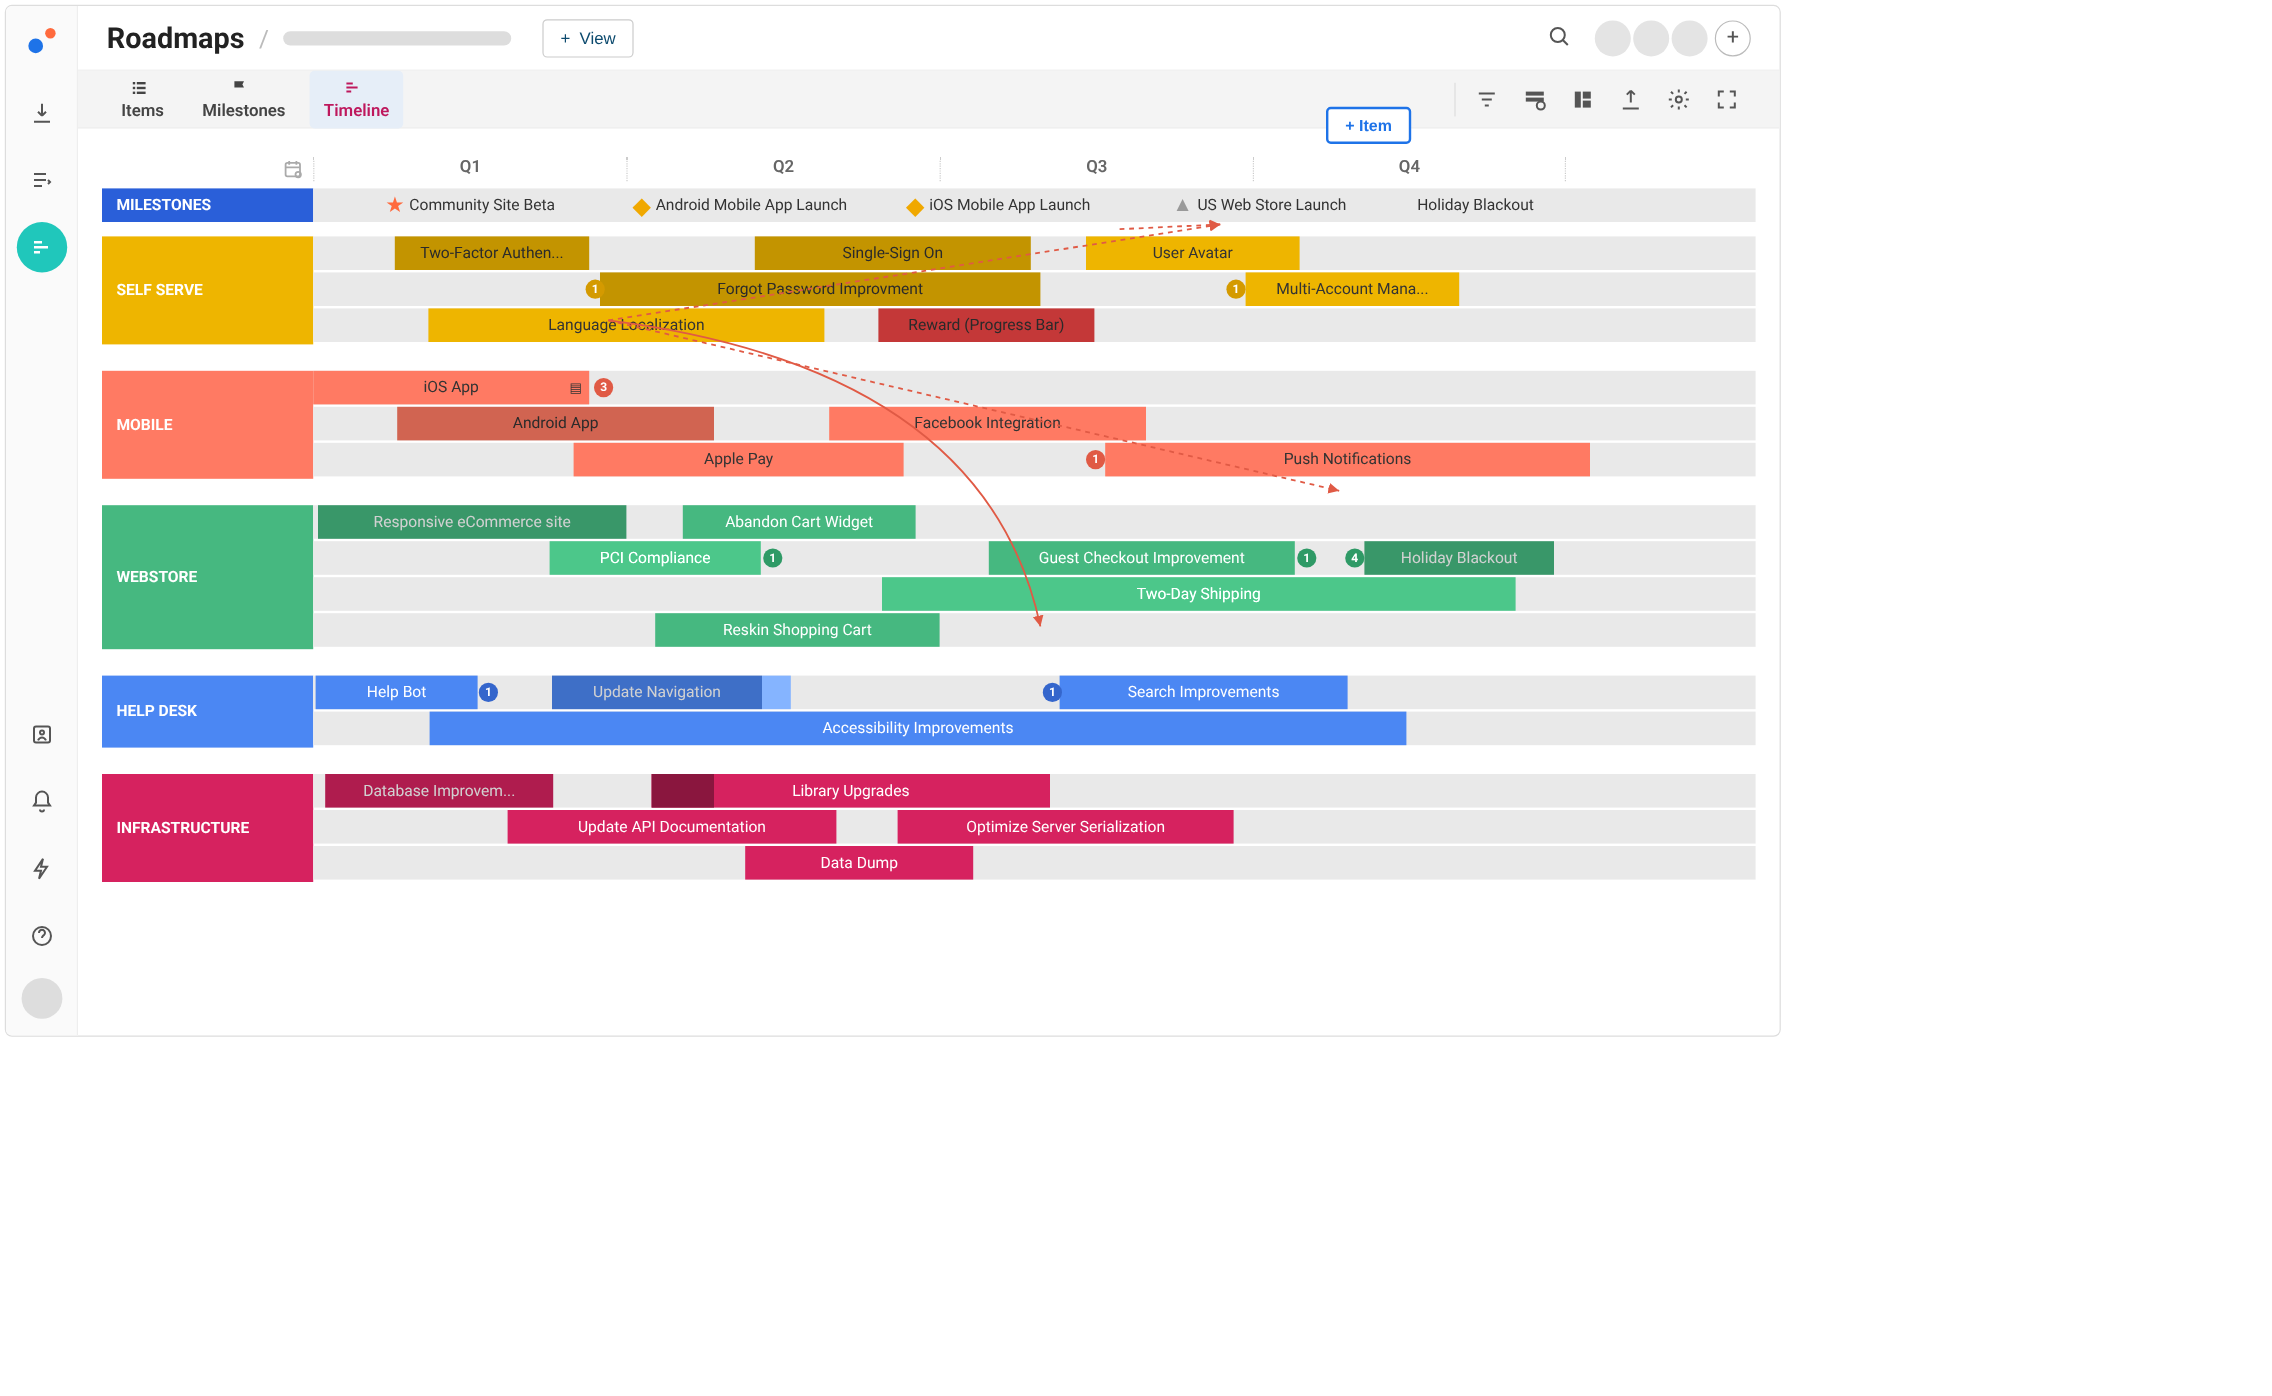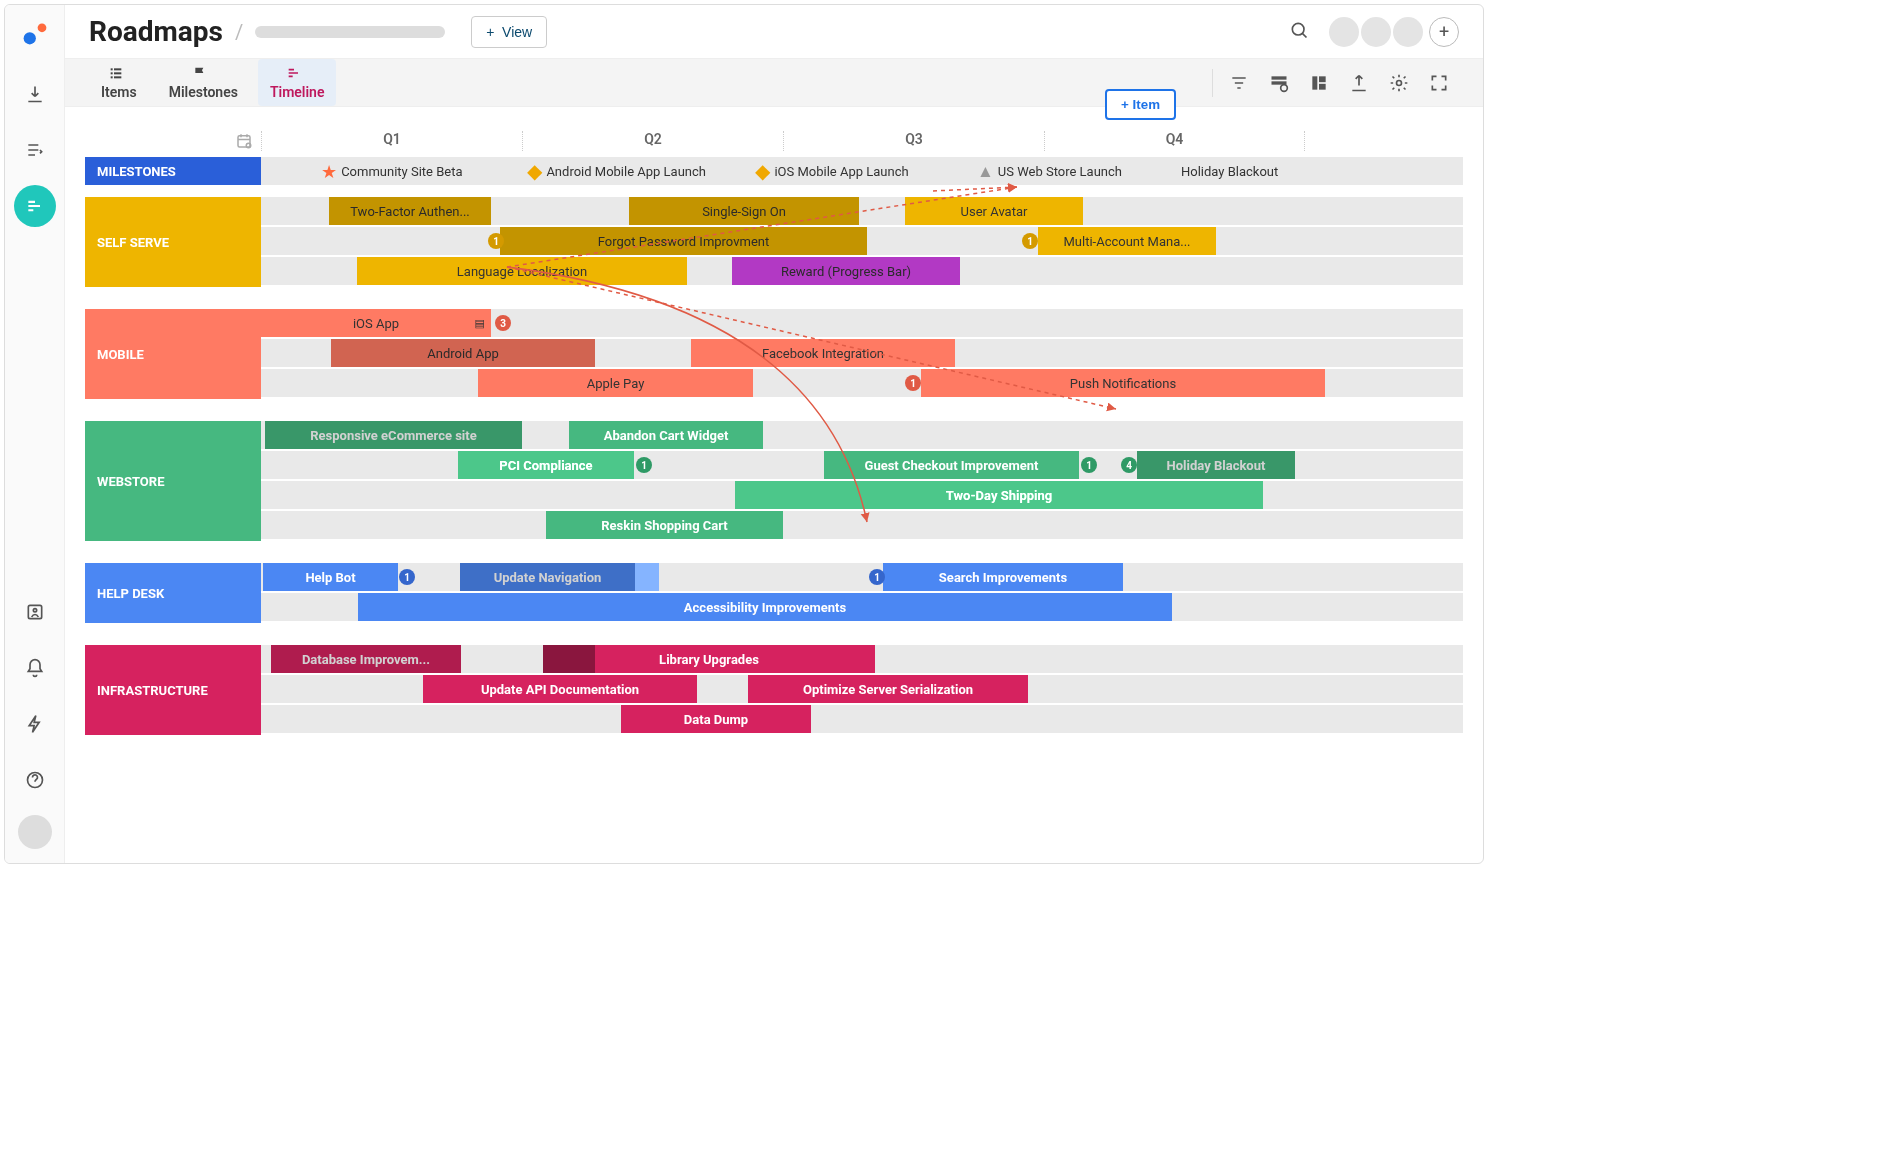--- a/index.html
+++ b/index.html
@@ -6,21 +6,21 @@
 body { font-family: -apple-system, BlinkMacSystemFont, "Segoe UI", Roboto, sans-serif; font-size: 14px; color: #333; background: #fff; }
 .app { display: flex; width: 1480px; height: 860px; border: 1px solid #ddd; border-radius: 6px; overflow: hidden; margin: 4px; }
 .sidebar { width: 60px; background: #fafafa; border-right: 1px solid #eee; display: flex; flex-direction: column; align-items: center; padding-top: 14px; }
 .sidebar .logo { width: 28px; height: 28px; margin-bottom: 26px; }
 .sidebar .nav-icon { width: 42px; height: 42px; display: flex; align-items: center; justify-content: center; margin-bottom: 14px; border-radius: 50%; cursor: pointer; color: #555; }
 .sidebar .nav-icon.active { background: #20c7bb; color: #fff; }
 .sidebar .spacer { flex: 1; }
 .sidebar .avatar { width: 34px; height: 34px; border-radius: 50%; background: #ddd; margin-bottom: 14px; }
 .main { flex: 1; display: flex; flex-direction: column; overflow: hidden; }
 .header1 { height: 54px; display: flex; align-items: center; padding: 0 24px; border-bottom: 1px solid #eee; }
-.header1 .title { font-size: 28px; font-weight: 700; color: #222; }
+.header1 .title { font-size: 24px; font-weight: 700; color: #222; }
 .header1 .slash { margin: 0 12px; color: #bbb; font-size: 20px; }
 .header1 .crumb-placeholder { width: 190px; height: 12px; border-radius: 6px; background: #ddd; }
 .header1 .view-btn { margin-left: 26px; border: 1px solid #ccc; background: #fff; padding: 7px 14px; border-radius: 4px; cursor: pointer; font-size: 14px; color: #0c4a6e; }
 .header1 .spacer { flex: 1; }
 .header1 .search-icon { margin-right: 20px; cursor: pointer; color: #555; }
 .header1 .avatars { display: flex; gap: 2px; }
 .header1 .avatars .av { width: 30px; height: 30px; border-radius: 50%; background: #e4e4e4; }
 .header1 .plus-btn { width: 30px; height: 30px; border: 1px solid #bbb; border-radius: 50%; display: flex; align-items: center; justify-content: center; margin-left: 6px; cursor: pointer; font-size: 18px; color: #555; }
 .header2 { height: 48px; display: flex; align-items: center; padding: 0 24px; background: #f4f4f4; border-bottom: 1px solid #eee; }
 .tab { display: flex; align-items: center; padding: 6px 12px; margin-right: 8px; border-radius: 4px; cursor: pointer; color: #444; font-weight: 600; flex-direction: column; }
@@ -47,21 +47,21 @@
 .square { width: 14px; height: 14px; background: #4b87f3; }
 .swimlane { display: flex; margin-bottom: 22px; margin-left: 20px; }
 .swimlane .lane-label { width: 176px; display: flex; align-items: center; padding-left: 12px; color: #fff; font-weight: 700; font-size: 13px; }
 .swimlane .tracks { flex: 1; position: relative; }
 .row { position: relative; height: 28px; margin-bottom: 2px; background: #e9e9e9; }
 .bar { position: absolute; top: 0; height: 28px; display: flex; align-items: center; justify-content: center; color: #333; font-size: 13px; white-space: nowrap; overflow: hidden; cursor: pointer; padding: 0 8px; }
 .bar.lite { filter: brightness(1.08); }
 .bar.dark { filter: brightness(0.82); }
 .bar .sub { position: absolute; right: 6px; font-size: 11px; }
 .badge { position: absolute; width: 16px; height: 16px; border-radius: 50%; color: #fff; font-size: 10px; display: flex; align-items: center; justify-content: center; font-weight: 700; top: 6px; }
-.white-text { color: #fff; font-weight: bold; }
+.white-text { color: #fff; }
 svg.dep { position:absolute; left:196px; top:0; overflow:visible; pointer-events:none; }
 </style>
 </head>
 <body>
 
 <div class="app">
   <div class="sidebar">
     <svg class="logo" viewBox="0 0 32 32">
         <circle cx="10" cy="22" r="7" fill="#1e73e8"></circle>
         <circle cx="24" cy="10" r="5" fill="#ff6a3d"></circle>
@@ -245,21 +245,21 @@
             <div class="bar" style="left:644px;width:178px;background:#eeb500">User Avatar</div>
           </div>
           <div class="row">
             <div class="bar dark" style="left:239px;width:367px;background:#eeb500">Forgot Password Improvment</div>
             <div class="badge" style="left:227px;background:#d49a00">1</div>
             <div class="bar" style="left:777px;width:178px;background:#eeb500">Multi-Account Mana...</div>
             <div class="badge" style="left:761px;background:#d49a00">1</div>
           </div>
           <div class="row">
             <div class="bar" style="left:96px;width:330px;background:#eeb500">Language Localization</div>
-            <div class="bar dark" style="left:471px;width:228px;background:#d946ef">Reward (Progress Bar)</div>
+            <div class="bar dark" style="left:471px;width:180px;background:#ef4444">Reward (Progress Bar)</div>
           </div>
         </div>
       </div>
 
       <div class="swimlane">
         <div class="lane-label" style="background:#ff7a63">MOBILE</div>
         <div class="tracks">
           <div class="row">
             <div class="bar" style="left:0px;width:230px;background:#ff7a63">
                 <span>iOS App</span> 

